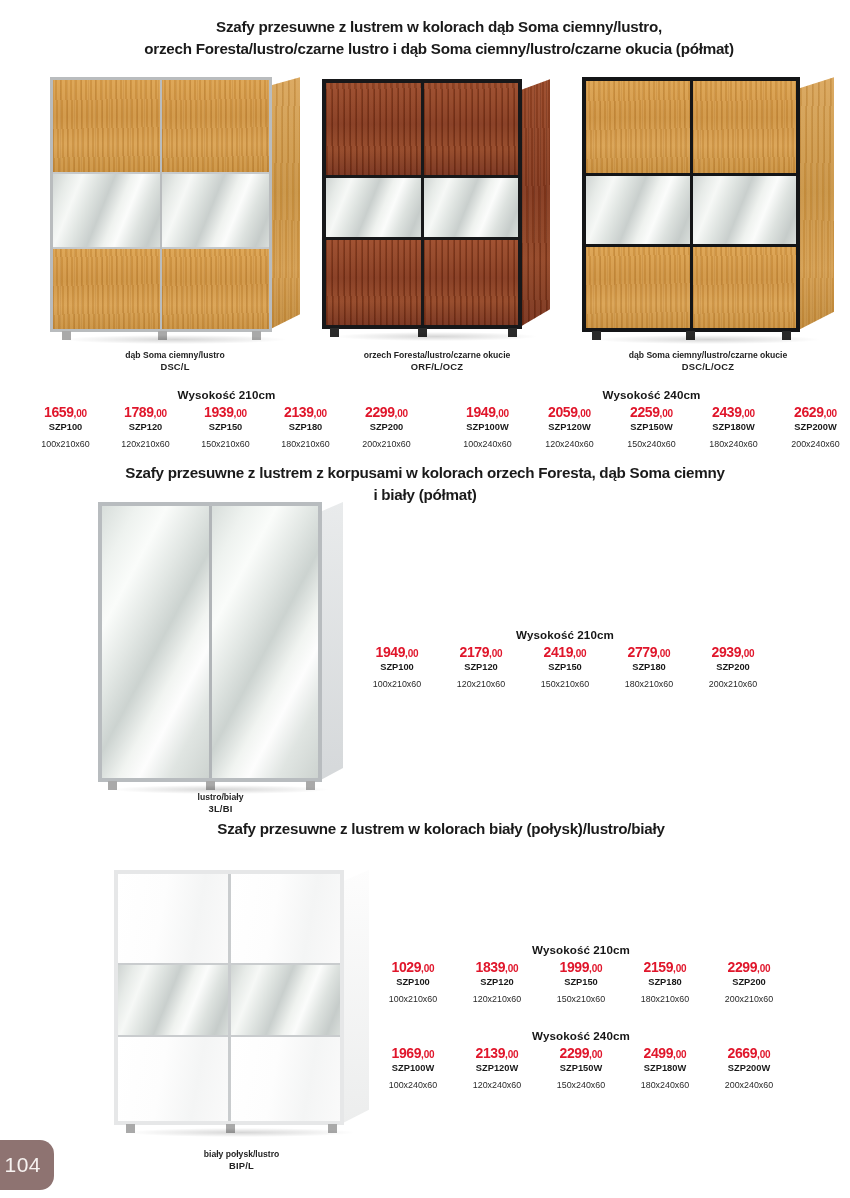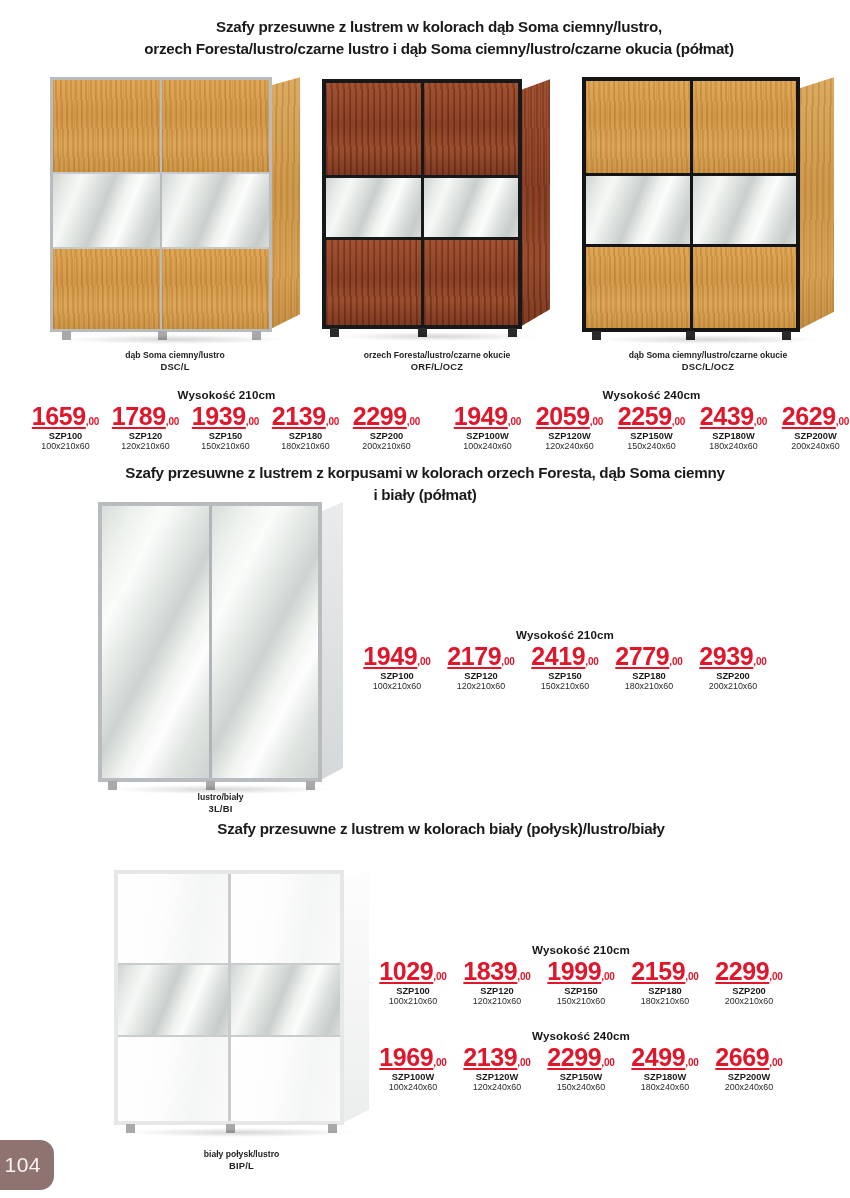--- a/index.html
+++ b/index.html
@@ -50,29 +50,29 @@
   .price-col {
     text-align: center;
     padding: 0 2px;
   }
   .price {
     color: #e0162b;
     font-weight: bold;
     white-space: nowrap;
     line-height: 1;
   }
-  .price .whole { font-size: 25px; letter-spacing: -0.4px; text-decoration: underline; }
+  .price .whole { font-size: 14px; letter-spacing: -0.4px; }
   .price .cents { font-size: 10px; letter-spacing: -0.2px; }
   .sku {
     font-size: 9.3px; font-weight: bold; color: #1a1a1a;
     margin-top: 2px; line-height: 1.1; white-space: nowrap;
   }
   .dims {
     font-size: 8.9px; color: #2a2a2a;
-    margin-top: 1px; line-height: 1.1; white-space: nowrap;
+    margin-top: 8px; line-height: 1.1; white-space: nowrap;
   }
 
   
   .page-badge {
     position: absolute;
     left: -18px; bottom: 8px;
     width: 72px; height: 50px;
     background: #8e7371;
     border-radius: 0 14px 14px 0;
     display: flex; align-items: center; justify-content: flex-end;

